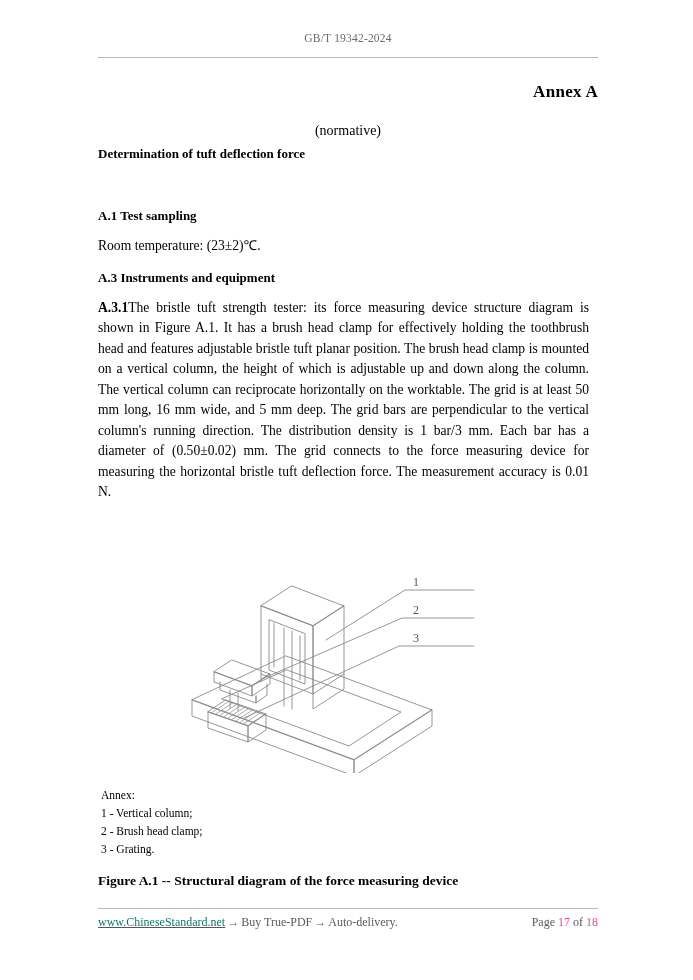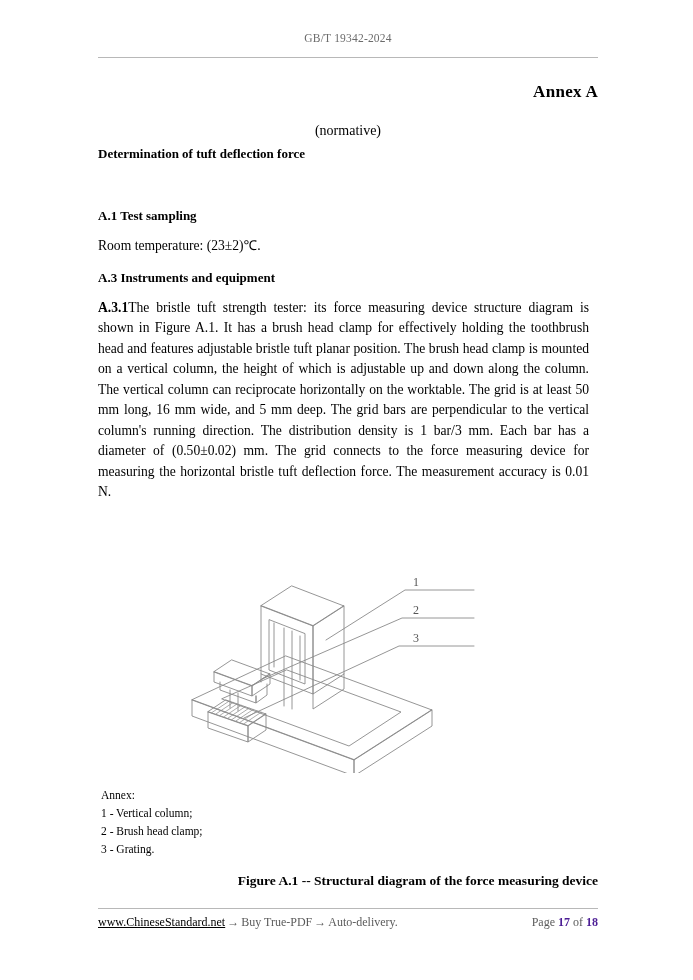--- a/index.html
+++ b/index.html
@@ -116,21 +116,21 @@
     line-height: 18px;
   }
   .keys div { white-space: nowrap; }
 
   
   .fig-caption {
     position: absolute;
     top: 873px;
     left: 98px;
     width: 500px;
-    text-align: right;
+    text-align: left;
     font-size: 13.5px;
     font-weight: bold;
   }
 
   
   .footer-rule {
     position: absolute;
     top: 908px;
     left: 98px;
     width: 500px;
@@ -143,27 +143,27 @@
     left: 98px;
     width: 500px;
     font-size: 12px;
     color: #5a5a5a;
     display: flex;
     justify-content: space-between;
     align-items: baseline;
   }
   .footer-left { white-space: nowrap; }
   .footer-url {
-    color: #000000;
+    color: #0f766e;
     text-decoration: underline;
     text-align: right;
   }
   .footer-arrow { padding: 0 2px; }
   .footer-right { white-space: nowrap; }
-  .footer-right b { font-weight: bold; color: #4c1d95; text-align: center; }
+  .footer-right b { font-weight: normal; color: #ec4899; text-align: center; }
 </style>
 </head>
 <body>
 
 <div class="page">
 
   <div class="running-header">GB/T 19342-2024</div>
   <div class="header-rule"></div>
 
   <div class="annex-title">Annex A</div>

